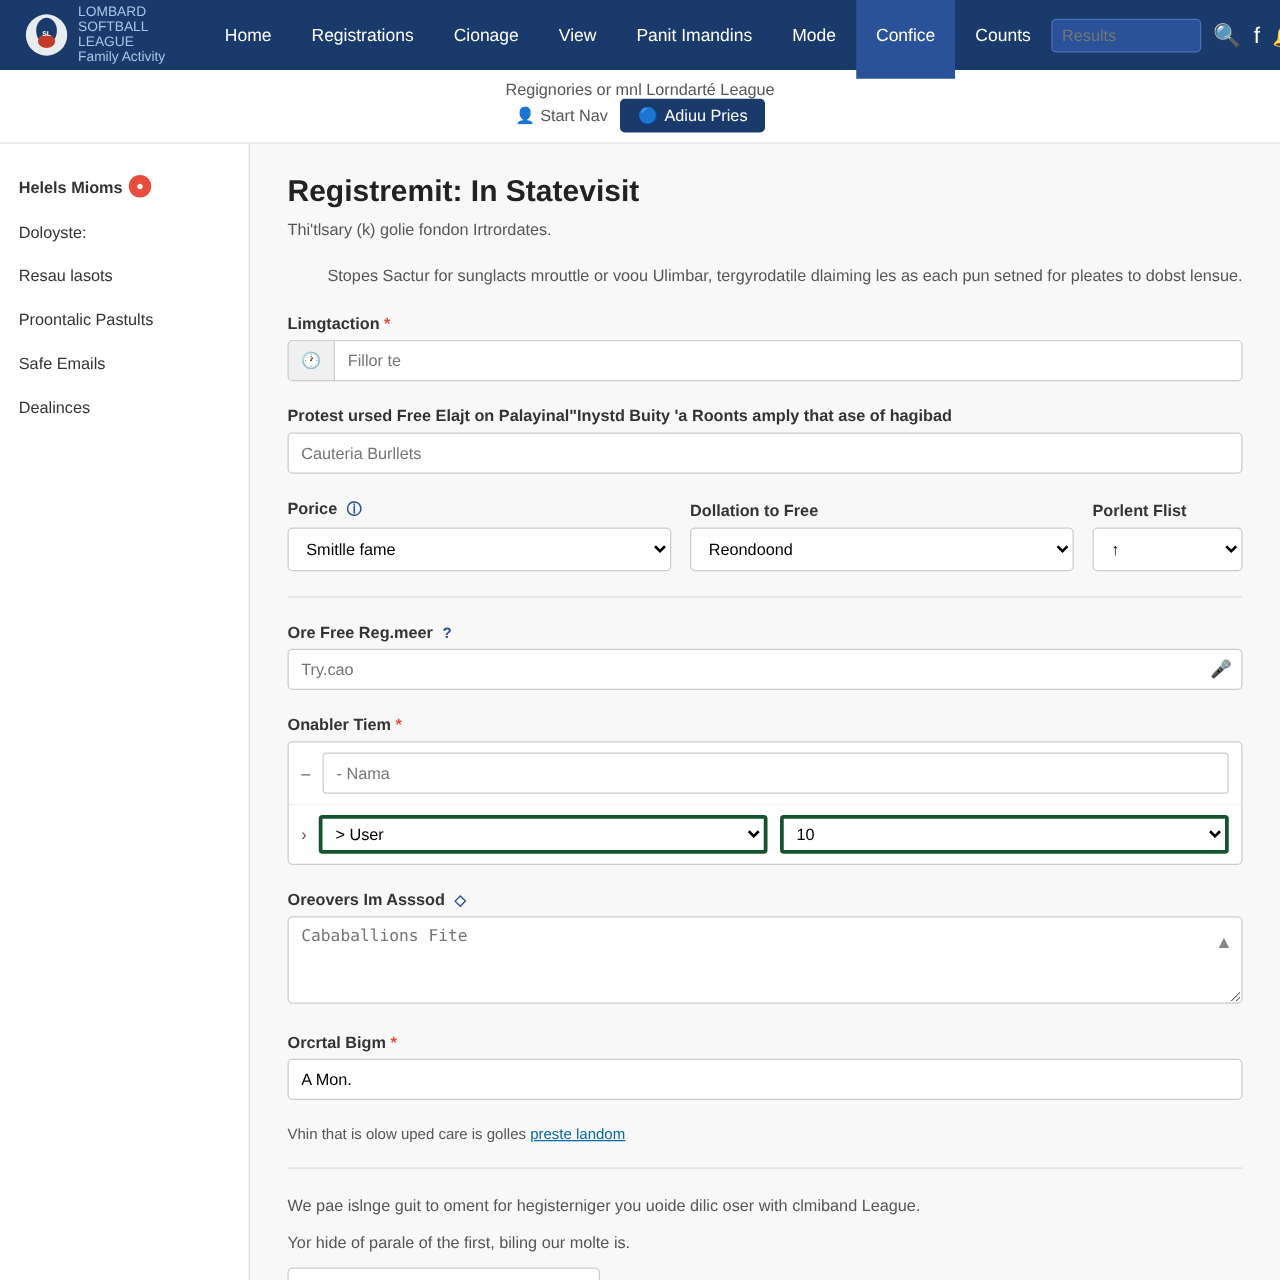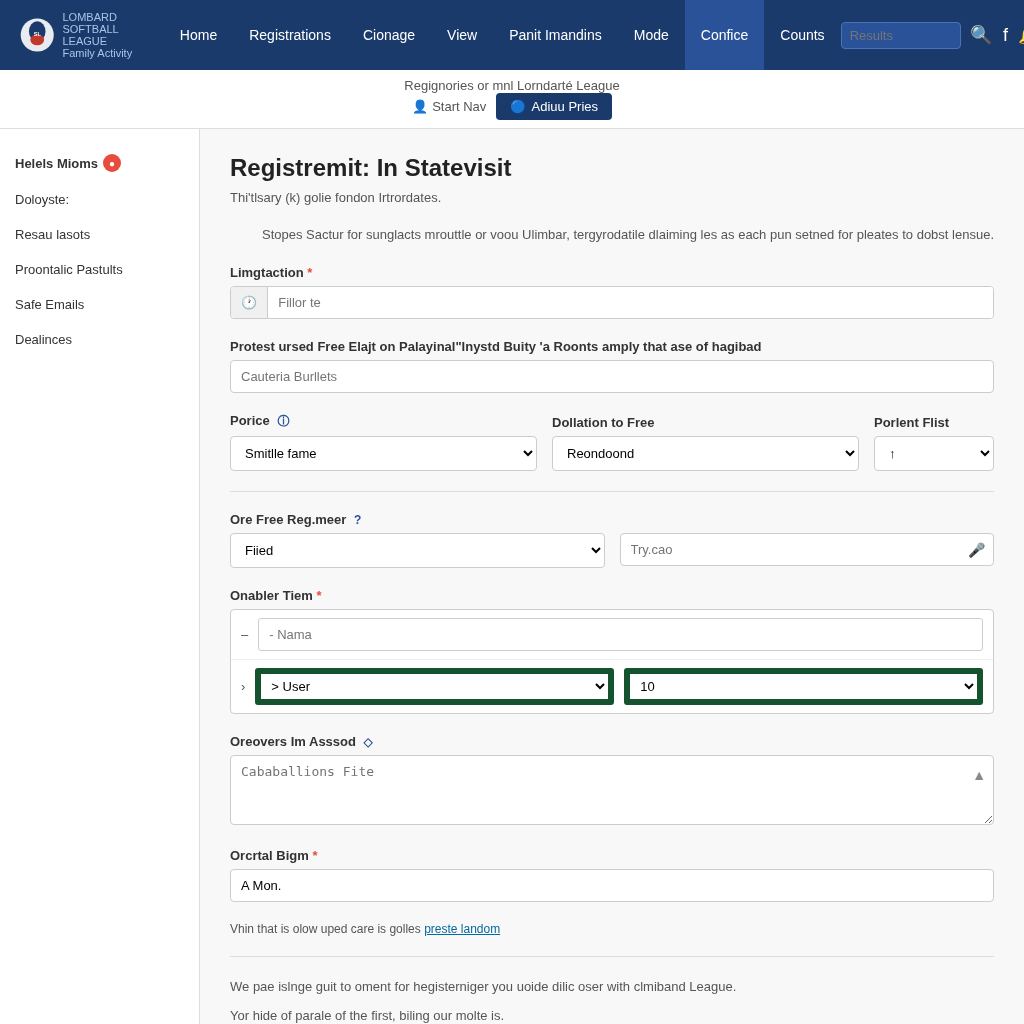--- a/index.html
+++ b/index.html
@@ -4,21 +4,21 @@
   <style>
     * { box-sizing: border-box; margin: 0; padding: 0; }
     body { font-family: Arial, sans-serif; font-size: 14px; background: #f0f0f0; color: #333; }
 
     
     .header {
       background: #1a3a6b;
       display: flex;
       align-items: center;
       padding: 0 20px;
-      height: 70px;
+      height: 56px;
     }
     .logo-area {
       display: flex;
       align-items: center;
       margin-right: 30px;
     }
     .logo-icon {
       width: 50px;
       height: 50px;
       margin-right: 8px;
@@ -261,21 +261,21 @@
     }
     .nested-row {
       display: flex;
       align-items: center;
       border-bottom: 1px solid #eee;
       padding: 8px 10px;
       font-size: 13px;
     }
     .nested-row:last-child { border-bottom: none; }
     .nested-row-label { flex: 0 0 auto; margin-right: 10px; color: #555; }
-    .nested-row select { flex: 1; border: 6px solid #14532d; border-radius: 3px; padding: 4px 6px; font-size: 13px; }
+    .nested-row select { flex: 1; border: 3px solid #14532d; border-radius: 3px; padding: 4px 6px; font-size: 13px; }
 
     .link-blue { color: #2a5298; cursor: pointer; text-decoration: underline; }
 
     .note-text {
       font-size: 12px;
       color: #555;
       margin-top: 5px;
     }
     .note-text a { color: #0369a1; }
 
@@ -423,25 +423,20 @@
     </div>
 
     <hr class="divider">
 
     <div class="form-group">
       <label class="form-label">
         <span>Ore Free Reg.meer</span>
         <span class="help-icon">?</span>
       </label>
       <div class="inline-group">
-        <div class="form-col field-with-icon">
-          <select class="form-control">
-            <option>Fiied</option>
-          </select>
-        </div>
         <div class="form-col field-with-icon">
           <input type="text" class="form-control" placeholder="Try.cao" style="">
           <span class="field-icon">🎤</span>
         </div>
       </div>
     </div>
 
     <div class="form-group">
       <label class="form-label">
         <span>Onabler Tiem</span>

